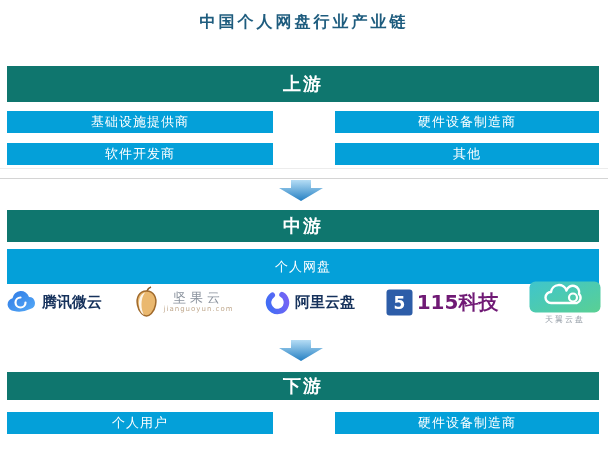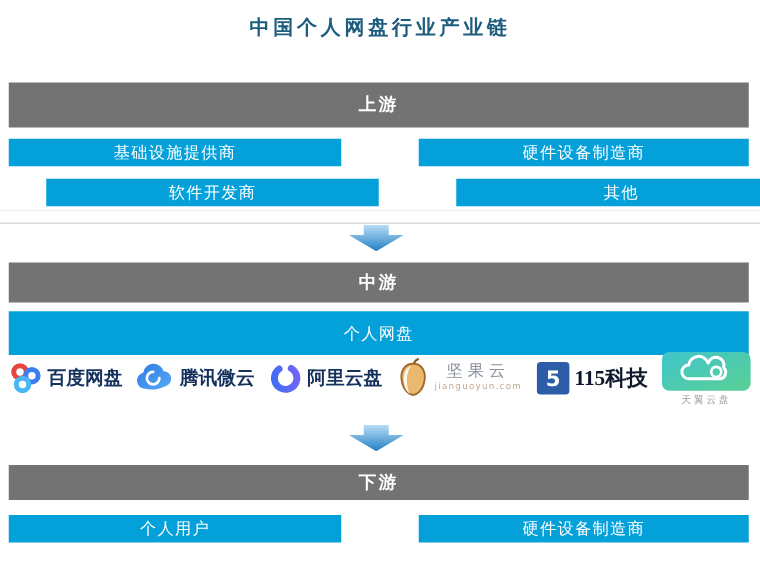--- a/index.html
+++ b/index.html
@@ -5,56 +5,56 @@
   html,body{margin:0;padding:0;}
   body{
     width:608px;height:455px;background:#ffffff;position:relative;overflow:hidden;
     font-family:"DejaVu Sans","Liberation Sans",sans-serif;
   }
   .title{
     position:absolute;top:12px;left:0;width:608px;text-align:center;
     font-size:16px;font-weight:bold;letter-spacing:3px;color:#1e5c7e;
   }
   .sec-header{
-    position:absolute;left:7px;width:592px;background:#737373;color:#ffffff;
-    font-size:14px;font-weight:bold;letter-spacing:2px;
+    position:absolute;left:7px;width:592px;background:#0f766e;color:#ffffff;
+    font-size:18px;font-weight:bold;letter-spacing:2px;
     display:flex;align-items:center;justify-content:center;
   }
   #hdr-upstream{top:66px;height:36px;}
   #hdr-midstream{top:210px;height:32px;}
   #hdr-downstream{top:372px;height:28px;}
   .item-box{
     position:absolute;background:#04a0d9;color:#ffffff;font-size:13px;height:22px;
     display:flex;align-items:center;justify-content:center;letter-spacing:1px;
   }
   .col-left{left:7px;width:266px;}
   .col-right{left:335px;width:264px;}
   .row1{top:111px;}
-  .row2{top:143px;margin-left:30px;}
+  .row2{top:143px;}
   .row-bottom{top:412px;}
   .full-bar{
     position:absolute;top:249px;left:7px;width:592px;height:35px;background:#04a0d9;
     color:#ffffff;font-size:13px;display:flex;align-items:center;justify-content:center;letter-spacing:1px;
   }
   .divider{position:absolute;left:0;width:608px;height:0;}
   #divider-1{top:168px;border-top:1px solid #ececec;}
   #divider-2{top:178px;border-top:1px solid #d4d4d4;}
   .down-arrow{position:absolute;left:279px;width:44px;height:21px;}
   #arrow-1{top:180px;}
   #arrow-2{top:340px;}
   .logos-row{
     position:absolute;top:277px;left:7px;width:594px;height:50px;
     display:flex;align-items:center;justify-content:space-between;
   }
   .logo{display:flex;align-items:center;gap:4px;}
   .logo-name{font-size:15px;font-weight:bold;color:#16325c;white-space:nowrap;}
   .logo-col{display:flex;flex-direction:column;align-items:center;line-height:1;}
   .nut-name{font-size:13px;font-weight:normal;color:#8b939e;letter-spacing:4px;}
   .nut-sub{font-size:7px;color:#c0a98e;margin-top:2px;letter-spacing:1px;}
-  .name-115{color:#0f172a;font-weight:bold;font-size:17px;font-family:Liberation Serif, serif;}
+  .name-115{color:#701a75;font-weight:bold;font-size:20px;}
   .tianyi-caption{font-size:8px;color:#9aa2ab;margin-top:3px;letter-spacing:2px;}
 </style>
 </head>
 <body>
 
 <svg width="0" height="0" style="position:absolute" aria-hidden="true">
   <defs>
     <linearGradient id="g-arrow" x1="0" y1="0" x2="0" y2="1">
       <stop offset="0" stop-color="#b5ddf5"></stop>
         <stop offset="1" stop-color="#2580c3"></stop>
@@ -87,54 +87,46 @@
 
 <svg class="down-arrow" id="arrow-1" viewBox="0 0 44 21">
   <polygon points="12,0 32,0 32,8 44,8 22,21 0,8 12,8" fill="url(#g-arrow)"></polygon>
 </svg>
 
 <div class="sec-header" id="hdr-midstream">中游</div>
 <div class="full-bar">个人网盘</div>
 
 <div class="logos-row">
 
-  <div class="logo">
-    <svg width="27" height="27" viewBox="0 0 27 27">
-      <circle cx="9" cy="8.5" r="5" fill="none" stroke="#e64541" stroke-width="4"></circle>
-      <circle cx="18.5" cy="11.5" r="5" fill="none" stroke="#3b7df0" stroke-width="4"></circle>
-      <circle cx="11" cy="18.5" r="5" fill="none" stroke="#49b6f5" stroke-width="4"></circle>
-    </svg>
-    <span class="logo-name">百度网盘</span>
-  </div>
 
   <div class="logo">
     <svg width="31" height="27" viewBox="0 0 31 27">
       <path d="M7 22 a6.5 6.5 0 0 1 -1.5 -12.8 A8.5 8.5 0 0 1 22 8 a6 6 0 0 1 1.8 11.7 Q15 24 7 22 z" fill="url(#g-weiyun)"></path>
       <path d="M13.5 8.5 a5 5 0 1 0 5 5" fill="none" stroke="#ffffff" stroke-width="2.2" stroke-linecap="round"></path>
     </svg>
     <span class="logo-name">腾讯微云</span>
-  </div>
-
-  <div class="logo">
-    <svg width="27" height="27" viewBox="0 0 27 27">
-      <circle cx="13.5" cy="13.5" r="9" fill="none" stroke="url(#g-ali)" stroke-width="5.5" stroke-dasharray="46 11" stroke-linecap="round" transform="rotate(-60 13.5 13.5)"></circle>
-    </svg>
-    <span class="logo-name">阿里云盘</span>
   </div>
 
   <div class="logo">
     <svg width="27" height="32" viewBox="0 0 27 32">
       <path d="M14 5 Q15 2 18 1" fill="none" stroke="#8a5a2a" stroke-width="1.6"></path>
       <path d="M13.5 5 C21 5 24 12 22.5 19 C21 27 16 30 13.5 30 C11 30 6 27 4.5 19 C3 12 6 5 13.5 5 z" fill="#eab86f" stroke="#a06a2c" stroke-width="1.5"></path>
       <path d="M12 6.5 C7.5 8 5.5 13 6 19 C6.5 25 9 28 11 29 C8 24 7 13 12 6.5 z" fill="#ffffff" opacity="0.85"></path>
     </svg>
     <div class="logo-col">
       <span class="nut-name">坚果云</span>
       <span class="nut-sub">jianguoyun.com</span>
     </div>
+  </div>
+
+  <div class="logo">
+    <svg width="27" height="27" viewBox="0 0 27 27">
+      <circle cx="13.5" cy="13.5" r="9" fill="none" stroke="url(#g-ali)" stroke-width="5.5" stroke-dasharray="46 11" stroke-linecap="round" transform="rotate(-60 13.5 13.5)"></circle>
+    </svg>
+    <span class="logo-name">阿里云盘</span>
   </div>
 
   <div class="logo">
     <svg width="27" height="27" viewBox="0 0 27 27">
       <rect x="0.5" y="0.5" width="26" height="26" rx="3" fill="#2d5da8"></rect>
       <text x="13.5" y="20" font-size="17" font-weight="bold" fill="#ffffff" text-anchor="middle" font-family="DejaVu Sans, sans-serif">5</text>
     </svg>
     <span class="logo-name name-115">115科技</span>
   </div>
 

